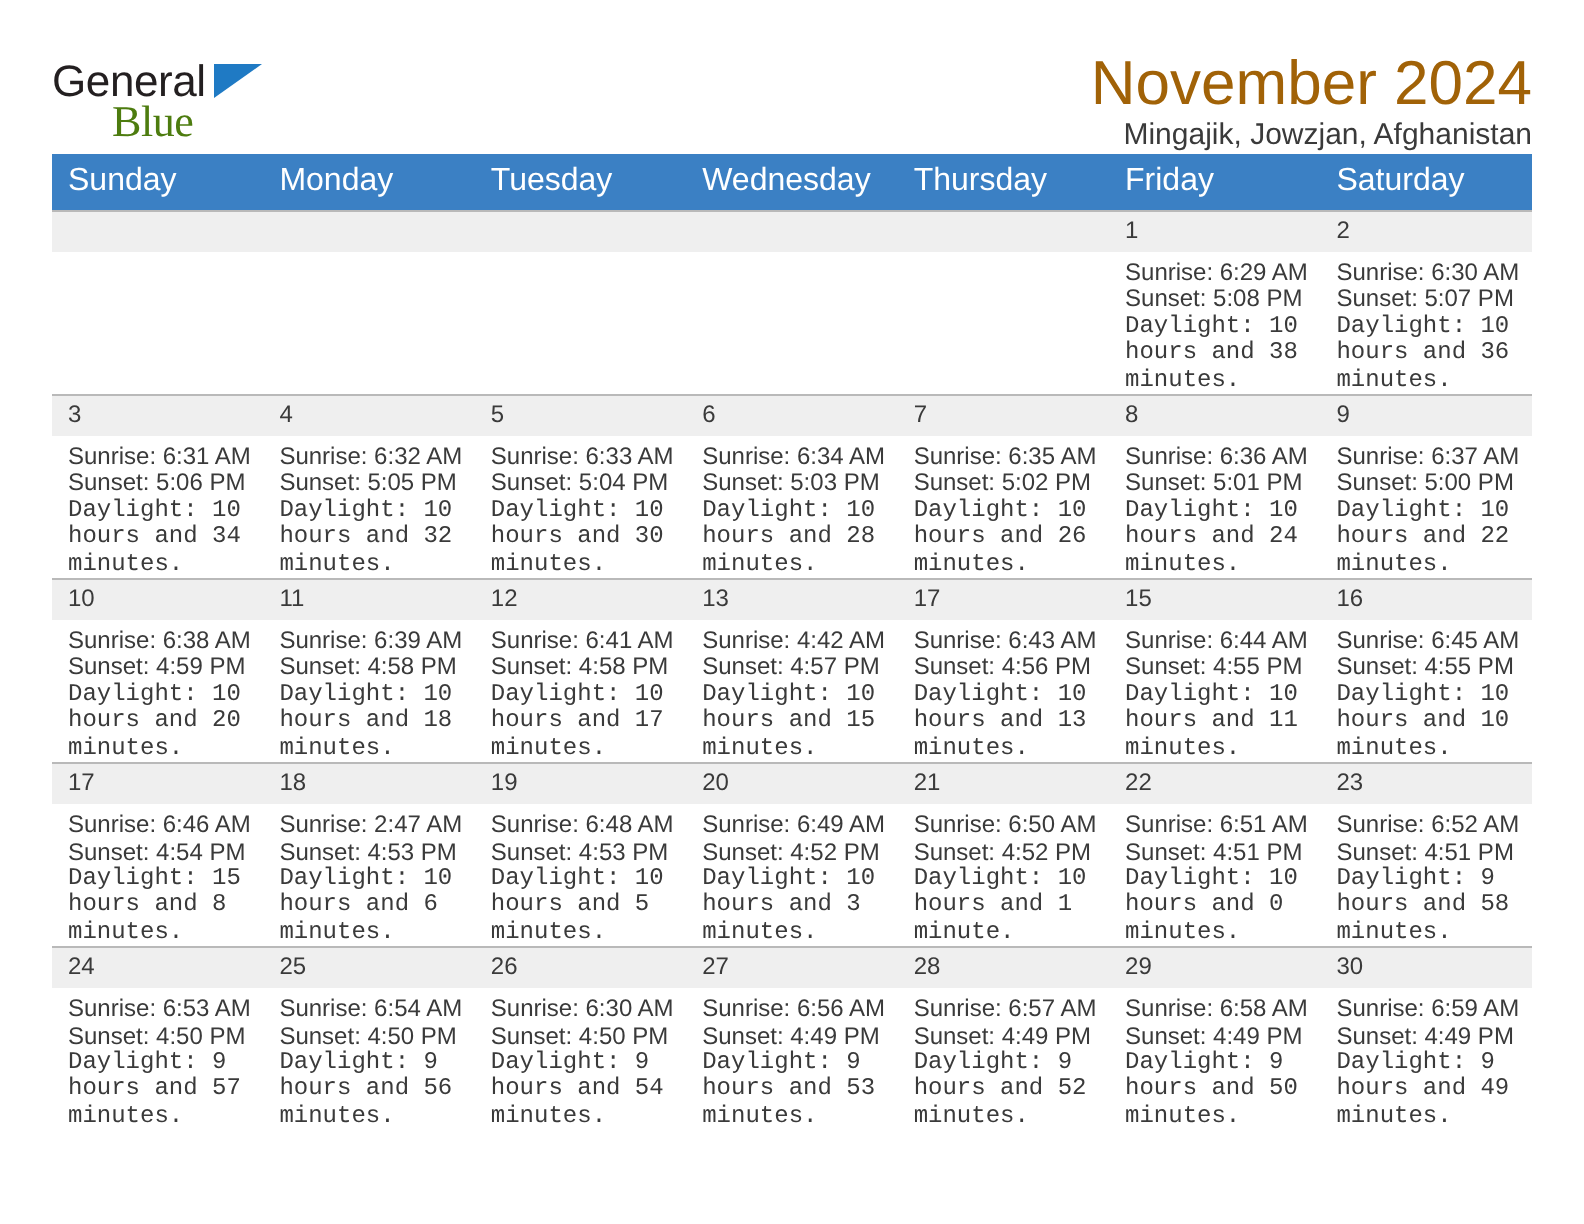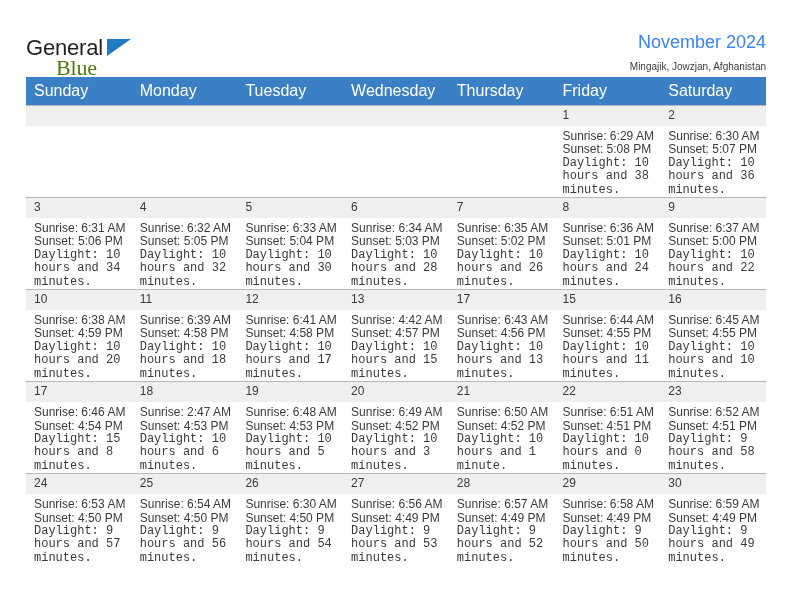--- a/index.html
+++ b/index.html
@@ -20,21 +20,21 @@
     height: 612px;
     box-sizing: border-box;
     padding: 0 26px;
   }
 
   
   .header {
     display: flex;
     align-items: flex-start;
     justify-content: space-between;
-    padding-top: 33px;
+    padding-top: 26px;
     height: 74px;
     box-sizing: border-box;
   }
   .logo {
     position: relative;
     width: 130px;
     height: 48px;
     flex: 0 0 auto;
   }
   .logo-general {
@@ -63,30 +63,29 @@
     height: 0;
     border-left: 24px solid #1f7ac4;
     border-bottom: 17px solid transparent;
   }
   .title-block {
     text-align: right;
     flex: 0 0 auto;
     padding-top: 0px;
   }
   .title {
-    font-size: 18px;
-    color: #3b82f6;
+    font-size: 31px;
+    color: #a16207;
     font-weight: normal;
     line-height: 1.05;
     white-space: nowrap;
   }
   .subtitle {
-    font-size: 10px;
+    font-size: 15px;
     color: #3a3a3a;
-    margin-top: 9px;
     white-space: nowrap;
   }
 
   
   .calendar {
     width: 740px;
     border-collapse: collapse;
     table-layout: fixed;
     margin-top: 3px;
   }

